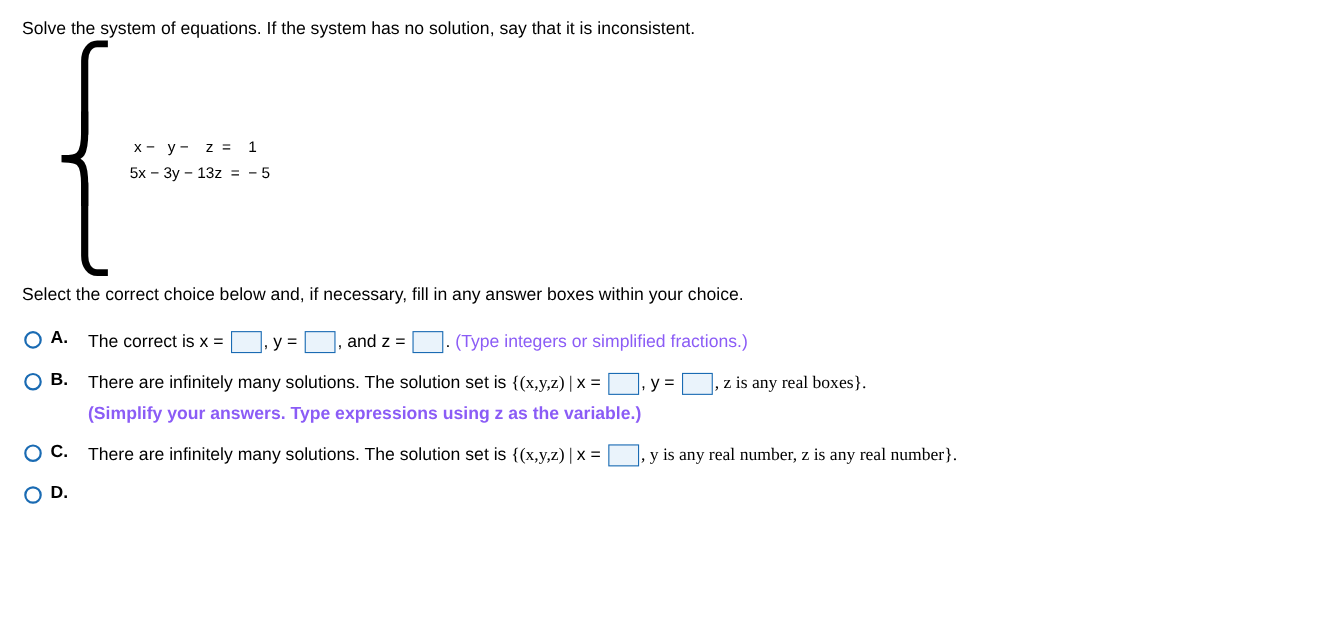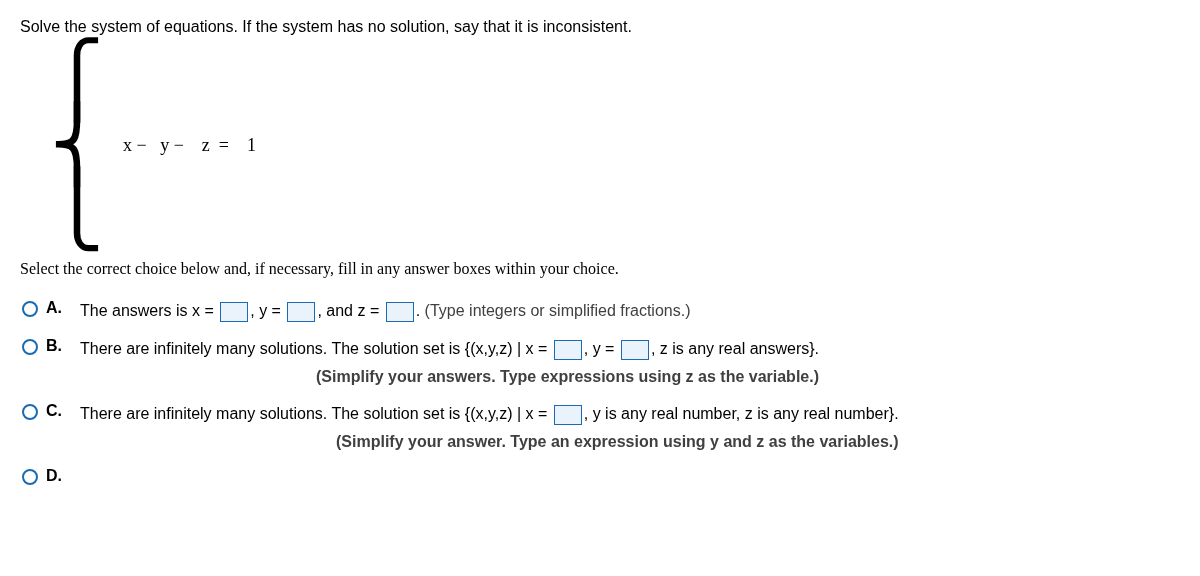--- a/index.html
+++ b/index.html
@@ -17,22 +17,22 @@
       align-items: center;
       margin: 10px 0 18px 30px;
     }
     .brace {
       font-size: 72px;
       line-height: 0.9;
       font-family: 'Times New Roman', serif;
       margin-right: 10px;
     }
     .eq-rows { display: flex; flex-direction: column; gap: 8px; }
-    .eq-row { white-space: pre; font-family: Liberation Serif, serif; font-size: 18px; }
-    .subprompt { margin-bottom: 20px; font-family: Liberation Serif, serif; }
+    .eq-row { white-space: pre; font-family: Liberation Sans, sans-serif; font-size: 14px; }
+    .subprompt { margin-bottom: 20px; }
     .choices { margin-left: 2px; }
     .choice-row {
       display: flex;
       align-items: flex-start;
       margin-bottom: 12px;
       gap: 8px;
     }
     .radio {
       width: 16px;
       height: 16px;
@@ -51,70 +51,70 @@
     .choice-text { line-height: 1.6; }
     .inline-box {
       display: inline-block;
       width: 28px;
       height: 20px;
       border: 1px solid #1a6bb3;
       background: #eaf3fb;
       vertical-align: middle;
       margin: 0 2px;
     }
-    .hint { color: #404040; text-align: right; }
+    .hint { color: #8b5cf6; }
     .hint2 { margin-top: 2px; font-weight: bold; }
-    .setnot { font-family: Liberation Sans, sans-serif; }
+    .setnot { font-family: Liberation Serif, serif; }
   </style>
 </head>
 <body>
 
 <div class="question">Solve the system of equations. If the system has no solution, say that it is inconsistent.</div>
 
 <div class="equations">
   <div class="brace">⎧<br>⎨<br>⎩</div>
   <div class="eq-rows">
     <div class="eq-row">  x −   y −    z  =    1</div>
+    <div class="eq-row"> 5x − 3y − 13z  =  − 5</div>
   </div>
 </div>
 
 <div class="subprompt">Select the correct choice below and, if necessary, fill in any answer boxes within your choice.</div>
 
 <div class="choices">
 
   <div class="choice-row">
     <div class="radio"></div>
     <div class="choice-label">A.</div>
     <div class="choice-text">
-      <span>The answers is x =</span>
+      <span>The correct is x =</span>
       <span class="inline-box"></span><span>, y =</span>
       <span class="inline-box"></span><span>, and z =</span>
       <span class="inline-box"></span><span>.</span>
       <span class="hint">(Type integers or simplified fractions.)</span>
     </div>
   </div>
 
   <div class="choice-row">
     <div class="radio"></div>
     <div class="choice-label">B.</div>
     <div class="choice-text">
       <span>There are infinitely many solutions. The solution set is </span><span class="setnot">{(x,y,z) | </span><span>x =</span>
       <span class="inline-box"></span><span>, y =</span>
-      <span class="inline-box"></span><span class="setnot">, z is any real answers}.</span>
+      <span class="inline-box"></span><span class="setnot">, z is any real boxes}.</span>
       <div class="hint hint2">(Simplify your answers. Type expressions using z as the variable.)</div>
     </div>
   </div>
 
   <div class="choice-row">
     <div class="radio"></div>
     <div class="choice-label">C.</div>
     <div class="choice-text">
       <span>There are infinitely many solutions. The solution set is </span><span class="setnot">{(x,y,z) | </span><span>x =</span>
       <span class="inline-box"></span><span class="setnot">, y is any real number, z is any real number}.</span>
-      <div class="hint hint2">(Simplify your answer. Type an expression using y and z as the variables.)</div>
     </div>
   </div>
 
   <div class="choice-row">
     <div class="radio"></div>
     <div class="choice-label">D.</div>
   </div>
 
 </div>
 

